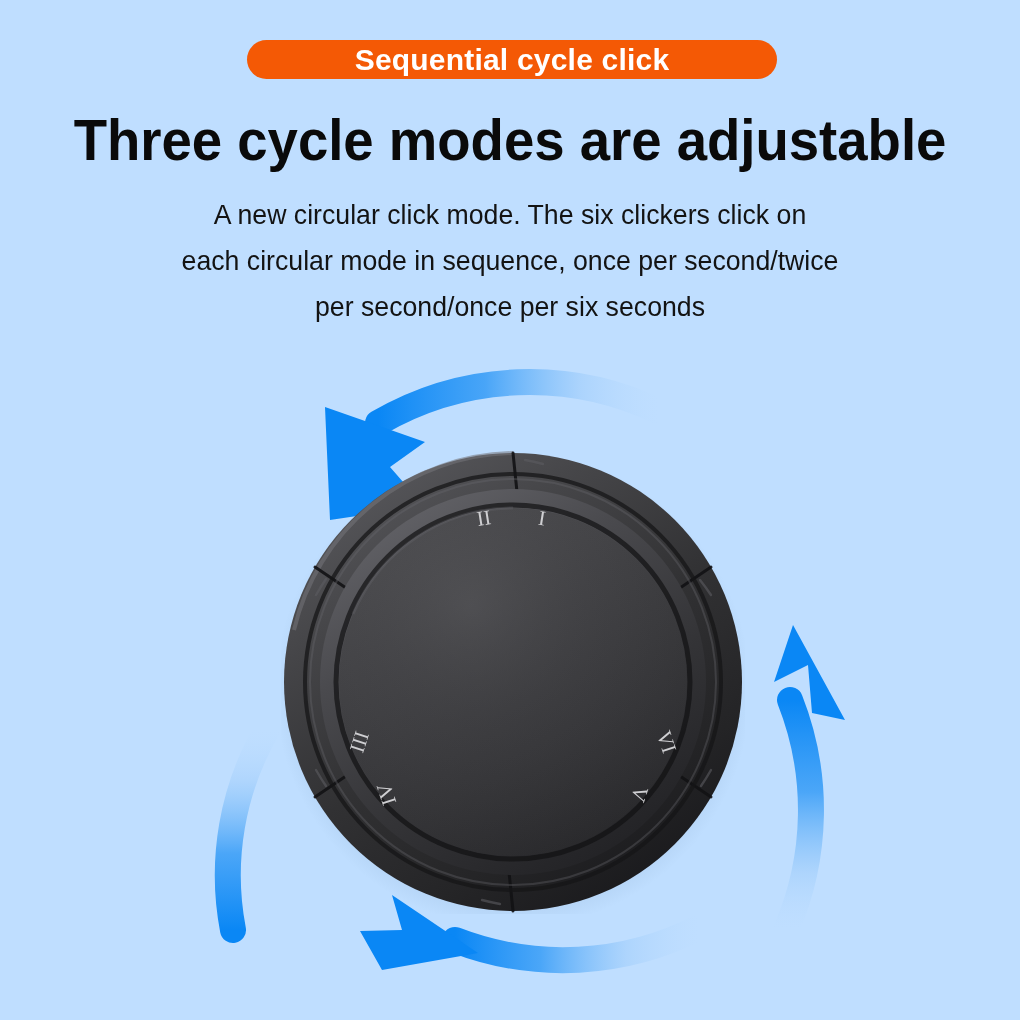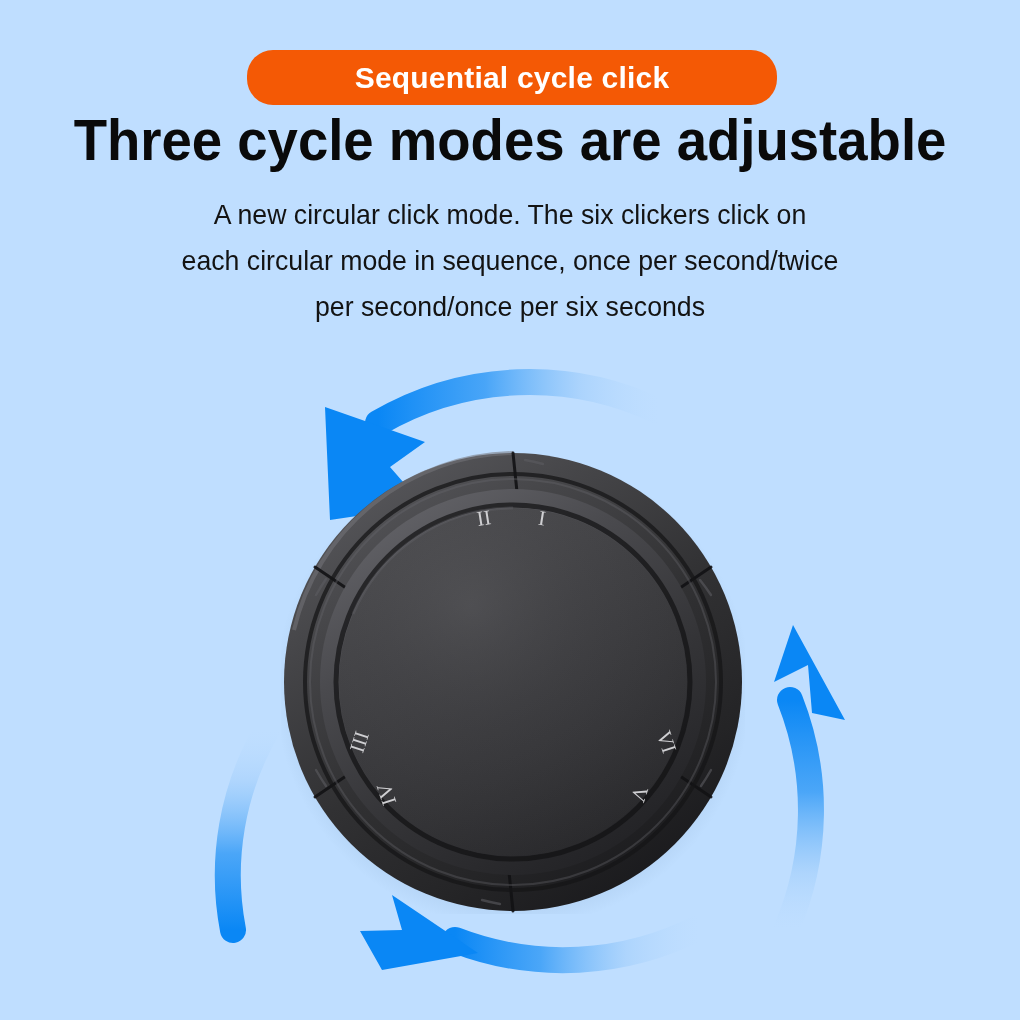--- a/index.html
+++ b/index.html
@@ -17,23 +17,23 @@
     width: 1020px;
     height: 1020px;
     background: #bfdeff;
     overflow: hidden;
   }
 
   
   #badge {
     position: absolute;
     left: 247px;
-    top: 50px;
+    top: 40px;
     width: 530px;
-    height: 55px;
+    height: 39px;
     background: #f45905;
     border-radius: 26px;
     display: flex;
     align-items: center;
     justify-content: center;
   }
   #badge-text {
     color: #ffffff;
     font-size: 30px;
     font-weight: bold;

